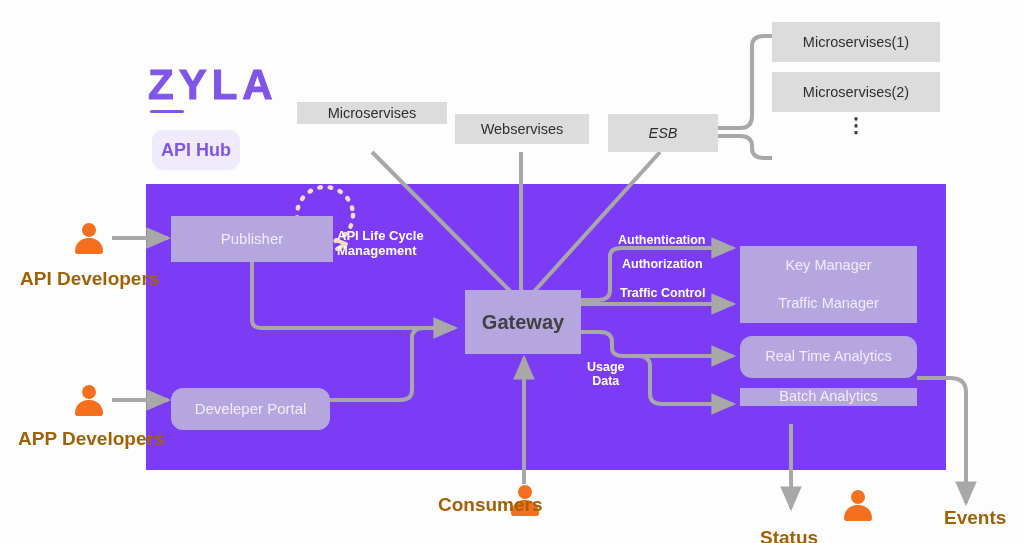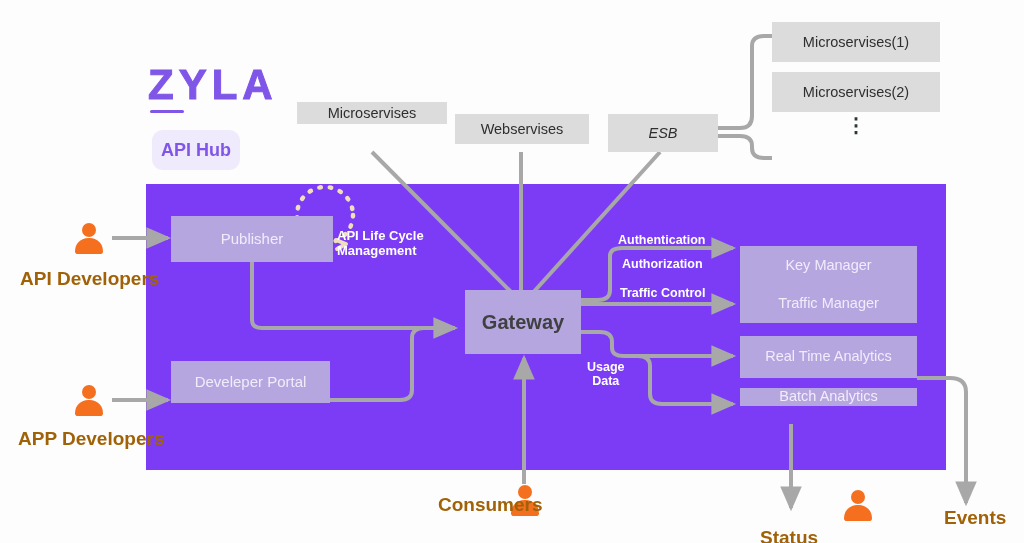--- a/index.html
+++ b/index.html
@@ -234,38 +234,38 @@
 
   <div style="position:absolute; left:772px; top:112px; width:168px; height:26px; display:flex; align-items:center; justify-content:center; color:#2b3a30; font-size:20px; font-weight:700; letter-spacing:0;">
     <span>⋮</span>
   </div>
 
 
   <div class="lavbox" id="publisher-box" style="left:171px; top:216px; width:162px; height:46px;">
     <span>Publisher</span>
   </div>
 
-  <div class="lavbox" id="developer-portal-box" style="left:171px; top:361px; width:159px; height:42px;">
+  <div class="lavbox" id="developer-portal-box" style="left:171px; top:388px; width:159px; height:42px;border-radius:12px;">
     <span>Develeper
 Portal</span>
   </div>
 
   <div class="lavbox" id="gateway-box" style="left:465px; top:290px; width:116px; height:64px;">
     <span>Gateway</span>
   </div>
 
   <div class="lavbox" style="left:740px; top:230px; width:177px; height:39px;margin-top:16px;">
     <span>Key Manager</span>
   </div>
 
   <div class="lavbox" style="left:740px; top:284px; width:177px; height:39px;">
     <span>Traffic Manager</span>
   </div>
 
-  <div class="lavbox" style="left:740px; top:336px; width:177px; height:42px;">
+  <div class="lavbox" style="left:740px; top:336px; width:177px; height:42px;border-radius:12px;">
     <span>Real Time
 Analytics</span>
   </div>
 
   <div class="lavbox" style="left:740px; top:388px; width:177px; height:18px;">
     <span>Batch Analytics</span>
   </div>
 
   <div class="purple-label" style="left:337px; top:229px; width:130px; font-size:13px;">API Life Cycle
 Management</div>

